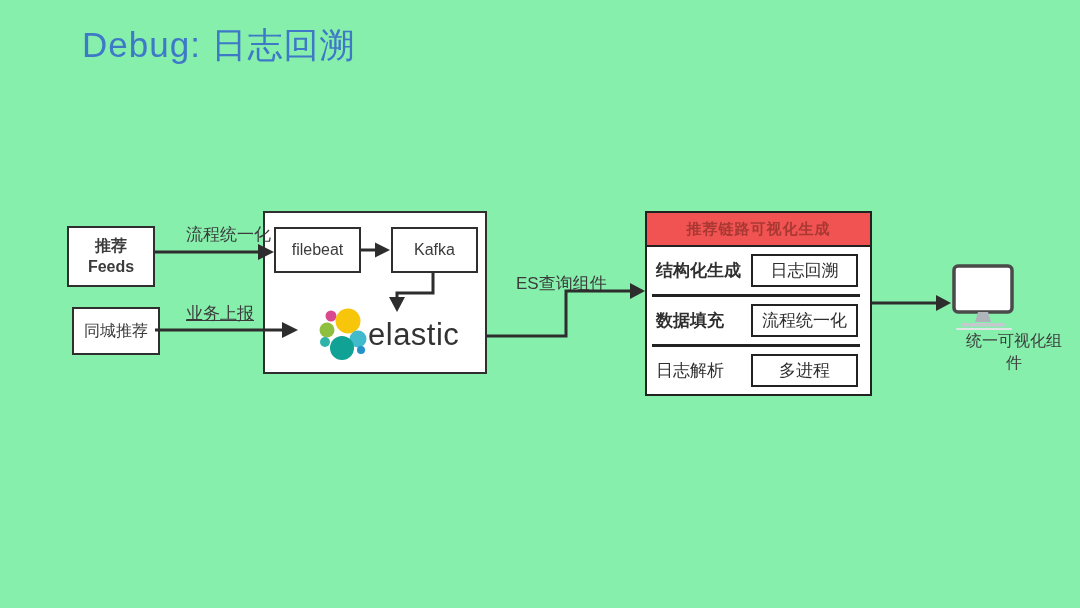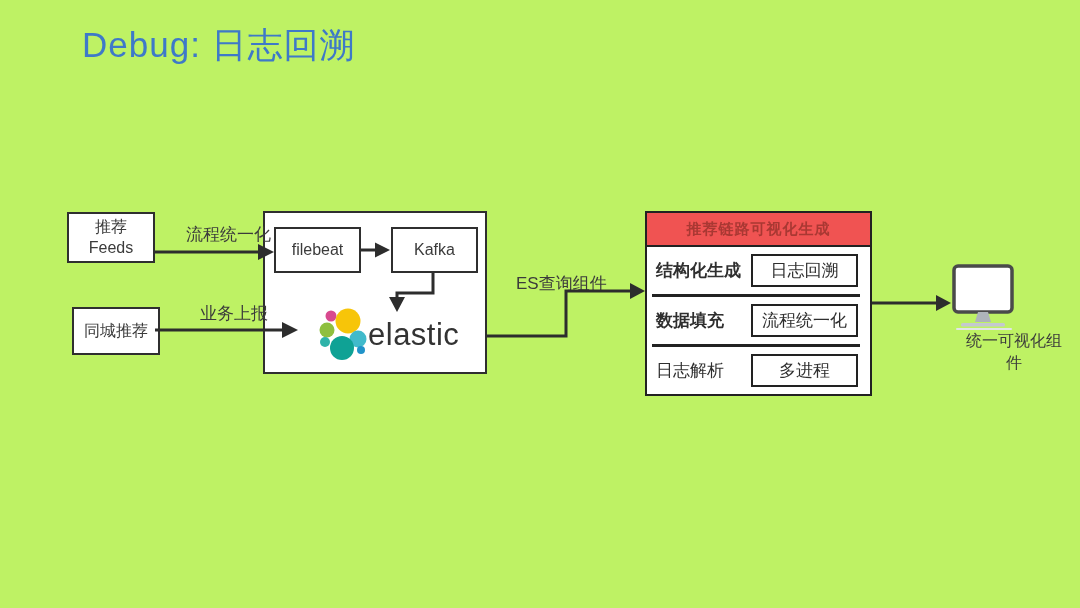--- a/index.html
+++ b/index.html
@@ -1,37 +1,37 @@
 <!DOCTYPE html>
 <html><head>
 <meta charset="utf-8">
 <style>
   html,body{margin:0;padding:0;background:#fff;}
   #stage{
-    position:relative;width:1080px;height:608px;background:#bef264;overflow:hidden;
+    position:relative;width:1080px;height:608px;background:#86efac;overflow:hidden;
     font-family:"Liberation Sans","DejaVu Sans",sans-serif;color:#3a3a3a;
   }
   .abs{position:absolute;}
   #title{
     left:82px;top:22px;font-size:35px;letter-spacing:1px;
     color:#3E79C8;font-weight:500;white-space:nowrap;
   }
   .node-box{
     box-sizing:border-box;border:2px solid #2f2f2f;background:#fff;
     display:flex;flex-direction:column;align-items:center;justify-content:center;
     font-size:16px;line-height:1.3;text-align:center;color:#3b3b3b;
   }
-  #feeds-box{left:67px;top:212px;width:88px;height:51px;}
+  #feeds-box{left:67px;top:226px;width:88px;height:61px;font-weight:bold;}
   #tongcheng-box{left:72px;top:307px;width:88px;height:48px;}
   #pipeline-box{left:263px;top:211px;width:224px;height:163px;border:2px solid #2f2f2f;box-sizing:border-box;background:#fff;}
   #filebeat-box{left:274px;top:227px;width:87px;height:46px;}
   #kafka-box{left:391px;top:227px;width:87px;height:46px;}
   .edge-label{font-size:17px;color:#3b3b3b;white-space:nowrap;}
   #label-local-log{left:186px;top:223px;}
-  #label-biz-report{left:200px;top:302px;}
+  #label-biz-report{left:186px;top:302px;text-decoration:underline;}
   #label-es-query{left:516px;top:272px;}
   #elastic-logo{left:318px;top:306px;}
   #elastic-wordmark{left:368px;top:317px;font-size:31px;color:#333;letter-spacing:0.5px;}
   
   #viz-panel{
     left:645px;top:211px;width:227px;height:185px;box-sizing:border-box;
     border:2px solid #222;background:#fff;display:flex;flex-direction:column;
   }
   #viz-header{
     height:32px;flex:0 0 32px;background:#F05352;border-bottom:2px solid #222;

